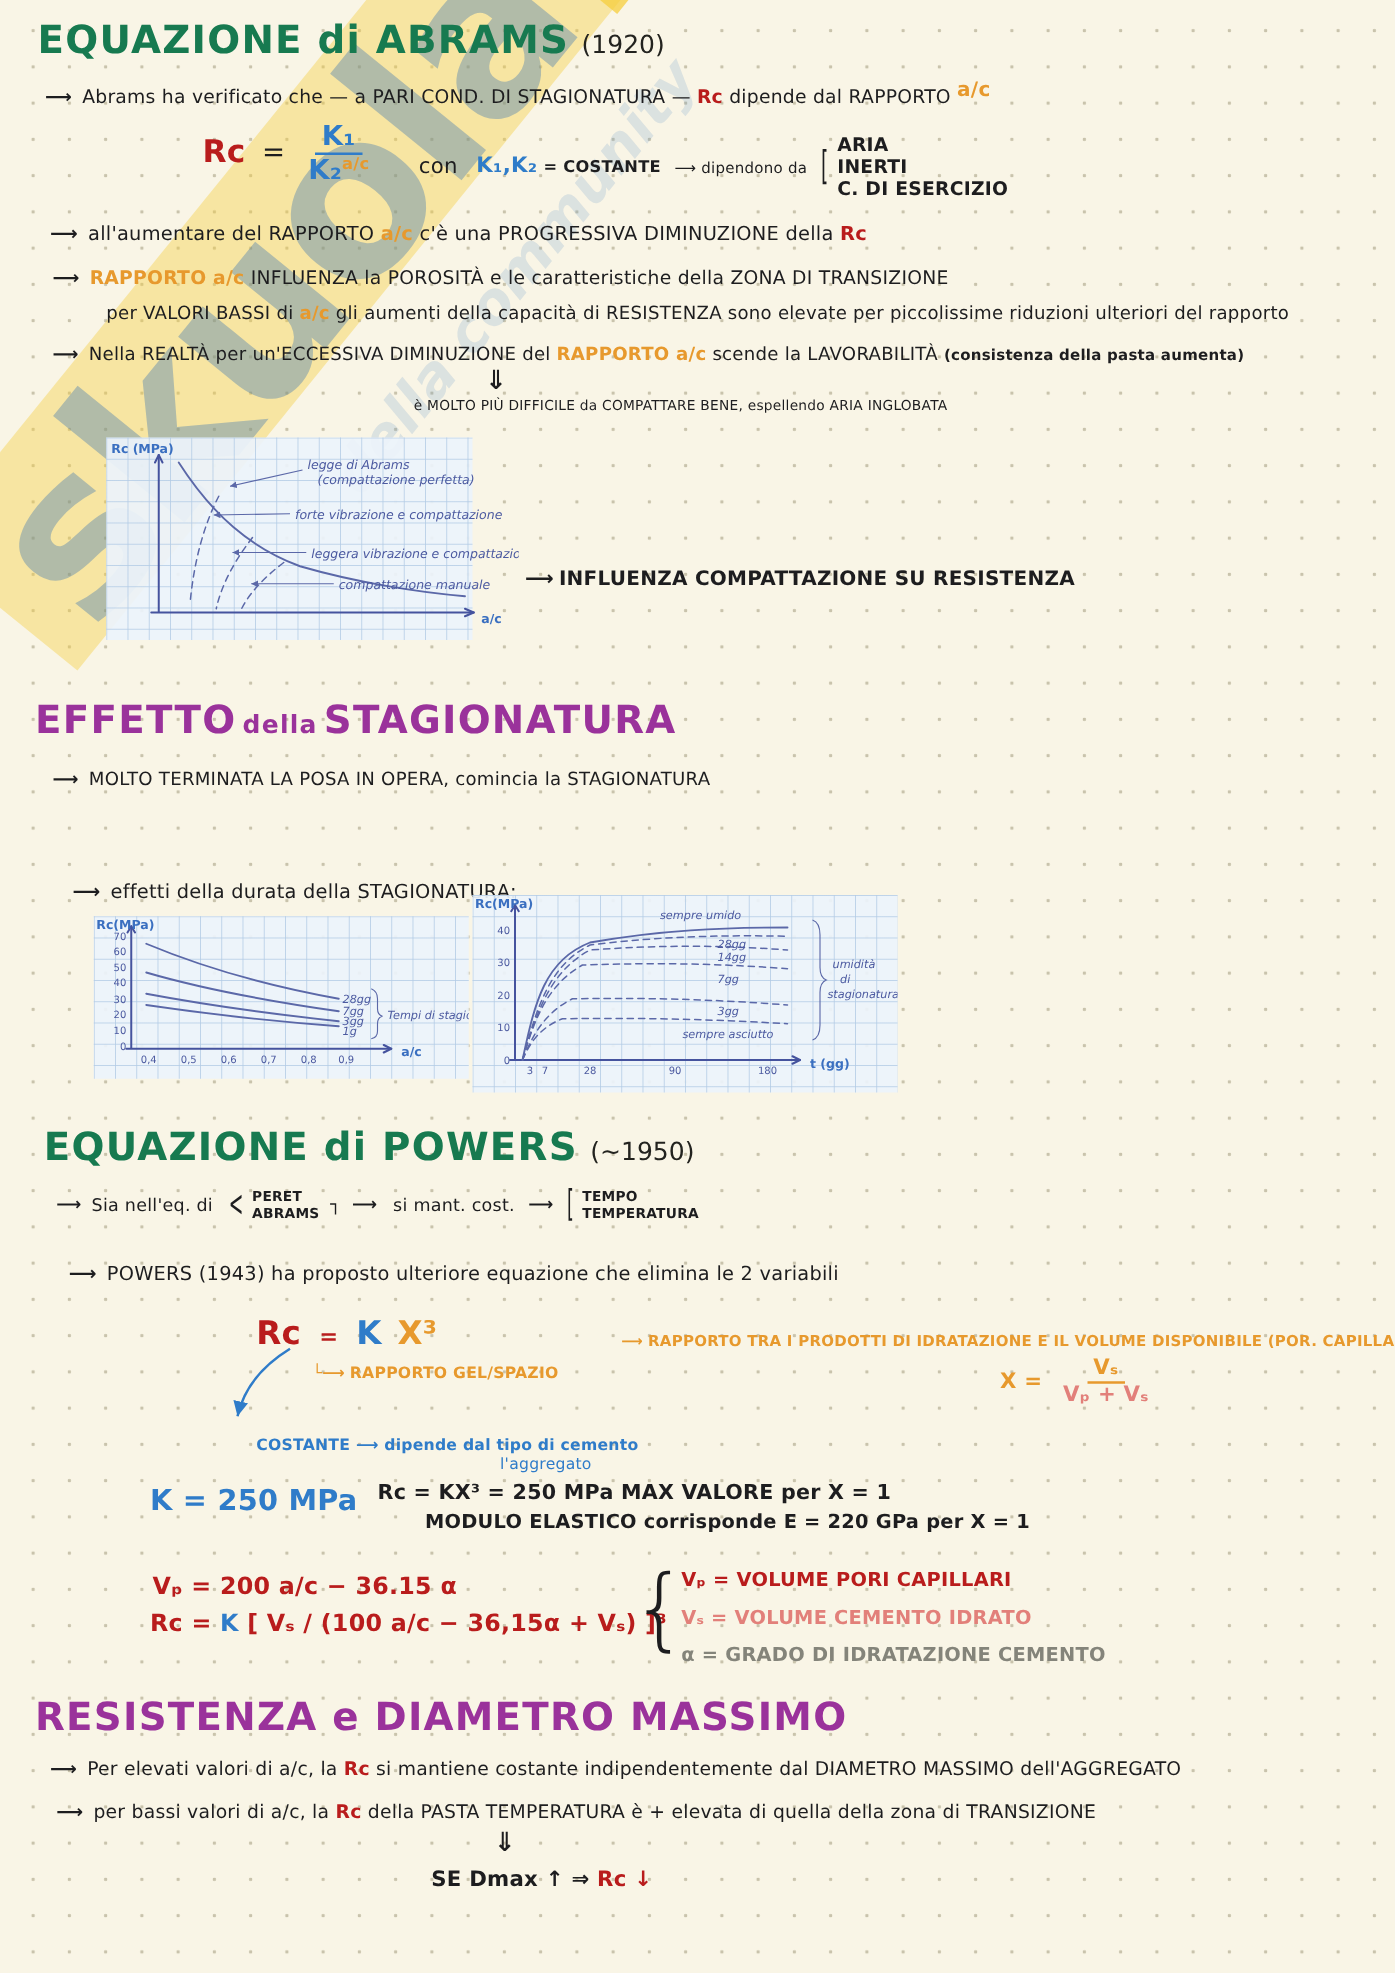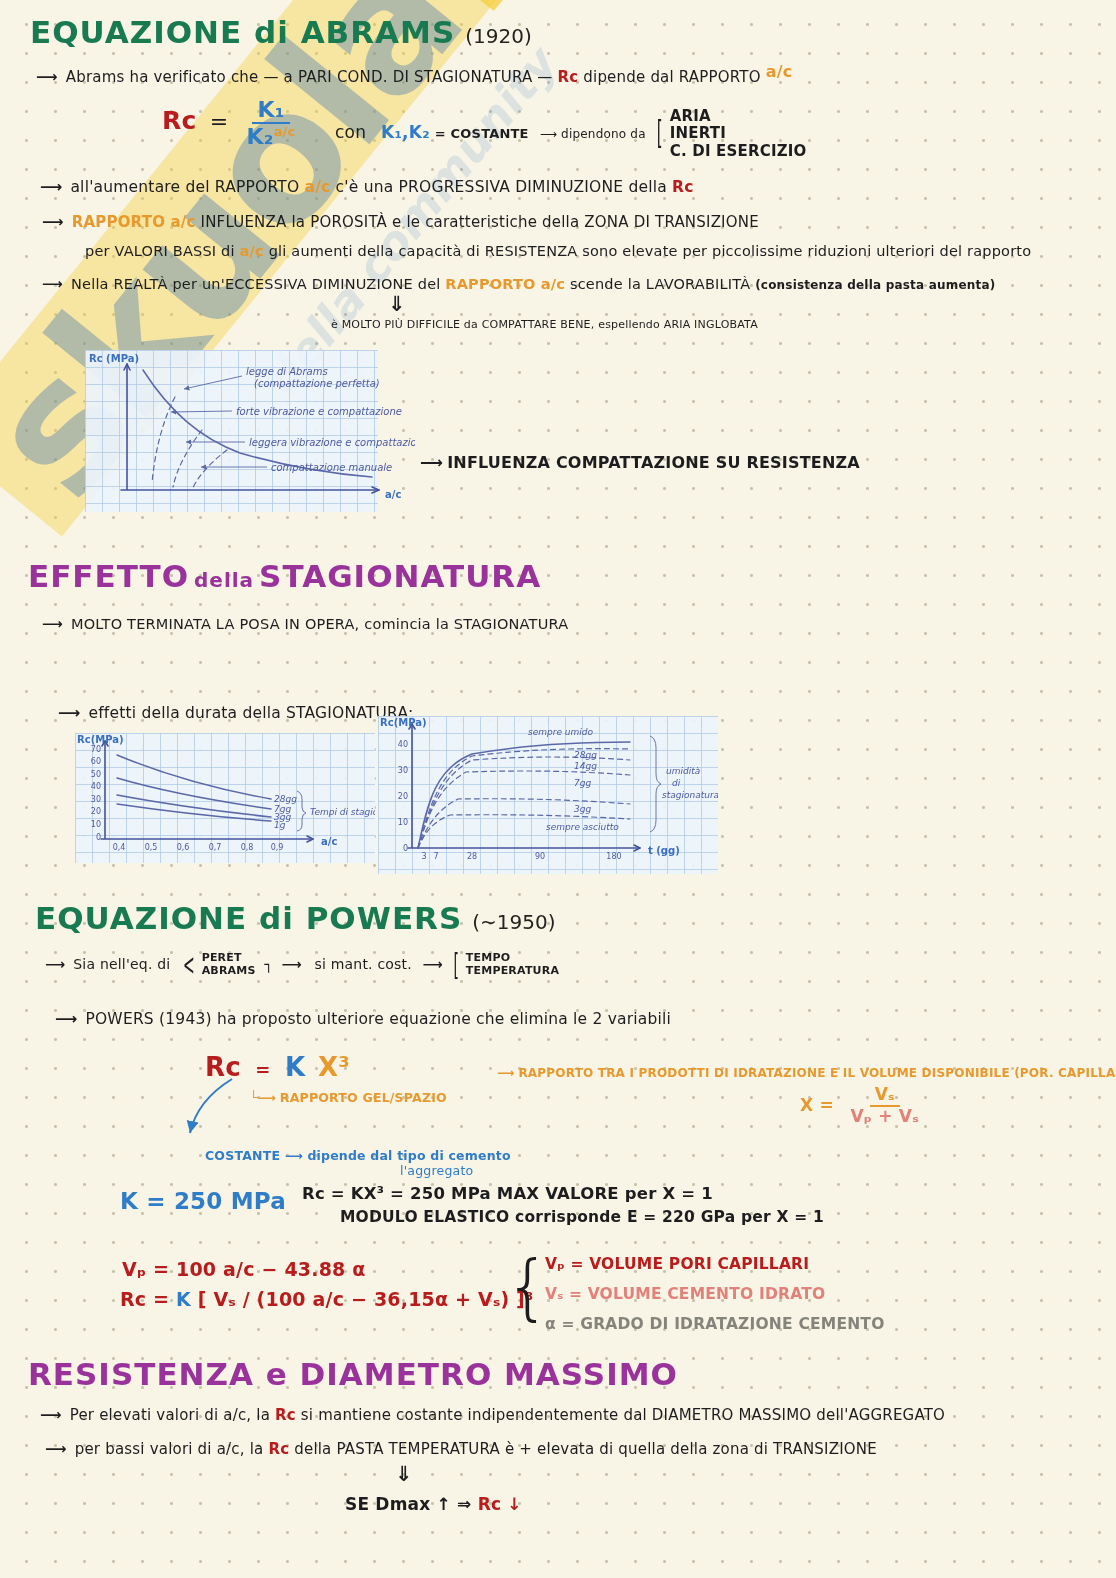--- a/index.html
+++ b/index.html
@@ -285,21 +285,21 @@
     <path d="M52,4 C 26,20 14,40 10,58" fill="none" stroke="#2f7cc9" stroke-width="2" marker-end="url(#ah2)"></path>
   </svg>
 
   <div class="ln blue" style="left:205px;top:1148px;font-size:12.5px;font-weight:600;">COSTANTE ⟶ dipende dal tipo di cemento</div>
   <div class="ln blue" style="left:400px;top:1163px;font-size:12.5px;font-weight:400;">l'aggregato</div>
 
   <div class="ln blue" style="left:120px;top:1188px;font-size:23px;">K = 250 MPa</div>
   <div class="ln" style="left:302px;top:1184px;font-size:16.5px;font-weight:600;">Rc = KX³ = 250 MPa   MAX VALORE per X = 1</div>
   <div class="ln" style="left:340px;top:1208px;font-size:15.5px;font-weight:600;">MODULO ELASTICO corrisponde  E = 220 GPa  per X = 1</div>
 
-  <div class="ln red" style="left:122px;top:1258px;font-size:19px;">Vₚ = 100 a/c − 43.88 α</div>
+  <div class="ln red" style="left:122px;top:1258px;font-size:19px;">Vₚ = 200 a/c − 36.15 α</div>
   <div class="ln" style="left:120px;top:1288px;font-size:19px;">
     <span class="red">Rc = </span><span class="blue">K</span><span class="red"> [ Vₛ / (100 a/c − 36,15α + Vₛ) ]³</span>
   </div>
 
   <div class="abs" style="left:505px;top:1250px;font-size:72px;color:#1d1d1f;font-weight:300;line-height:1;">{</div>
   <div class="ln red" style="left:545px;top:1255px;font-size:15.5px;">Vₚ = VOLUME PORI CAPILLARI</div>
   <div class="ln salmon" style="left:545px;top:1285px;font-size:15.5px;">Vₛ = VOLUME CEMENTO IDRATO</div>
   <div class="ln gray" style="left:545px;top:1315px;font-size:15.5px;">α = GRADO DI IDRATAZIONE CEMENTO</div>
 
   <div class="ln h-purple" style="left:28px;top:1356px;">RESISTENZA e DIAMETRO MASSIMO</div>

